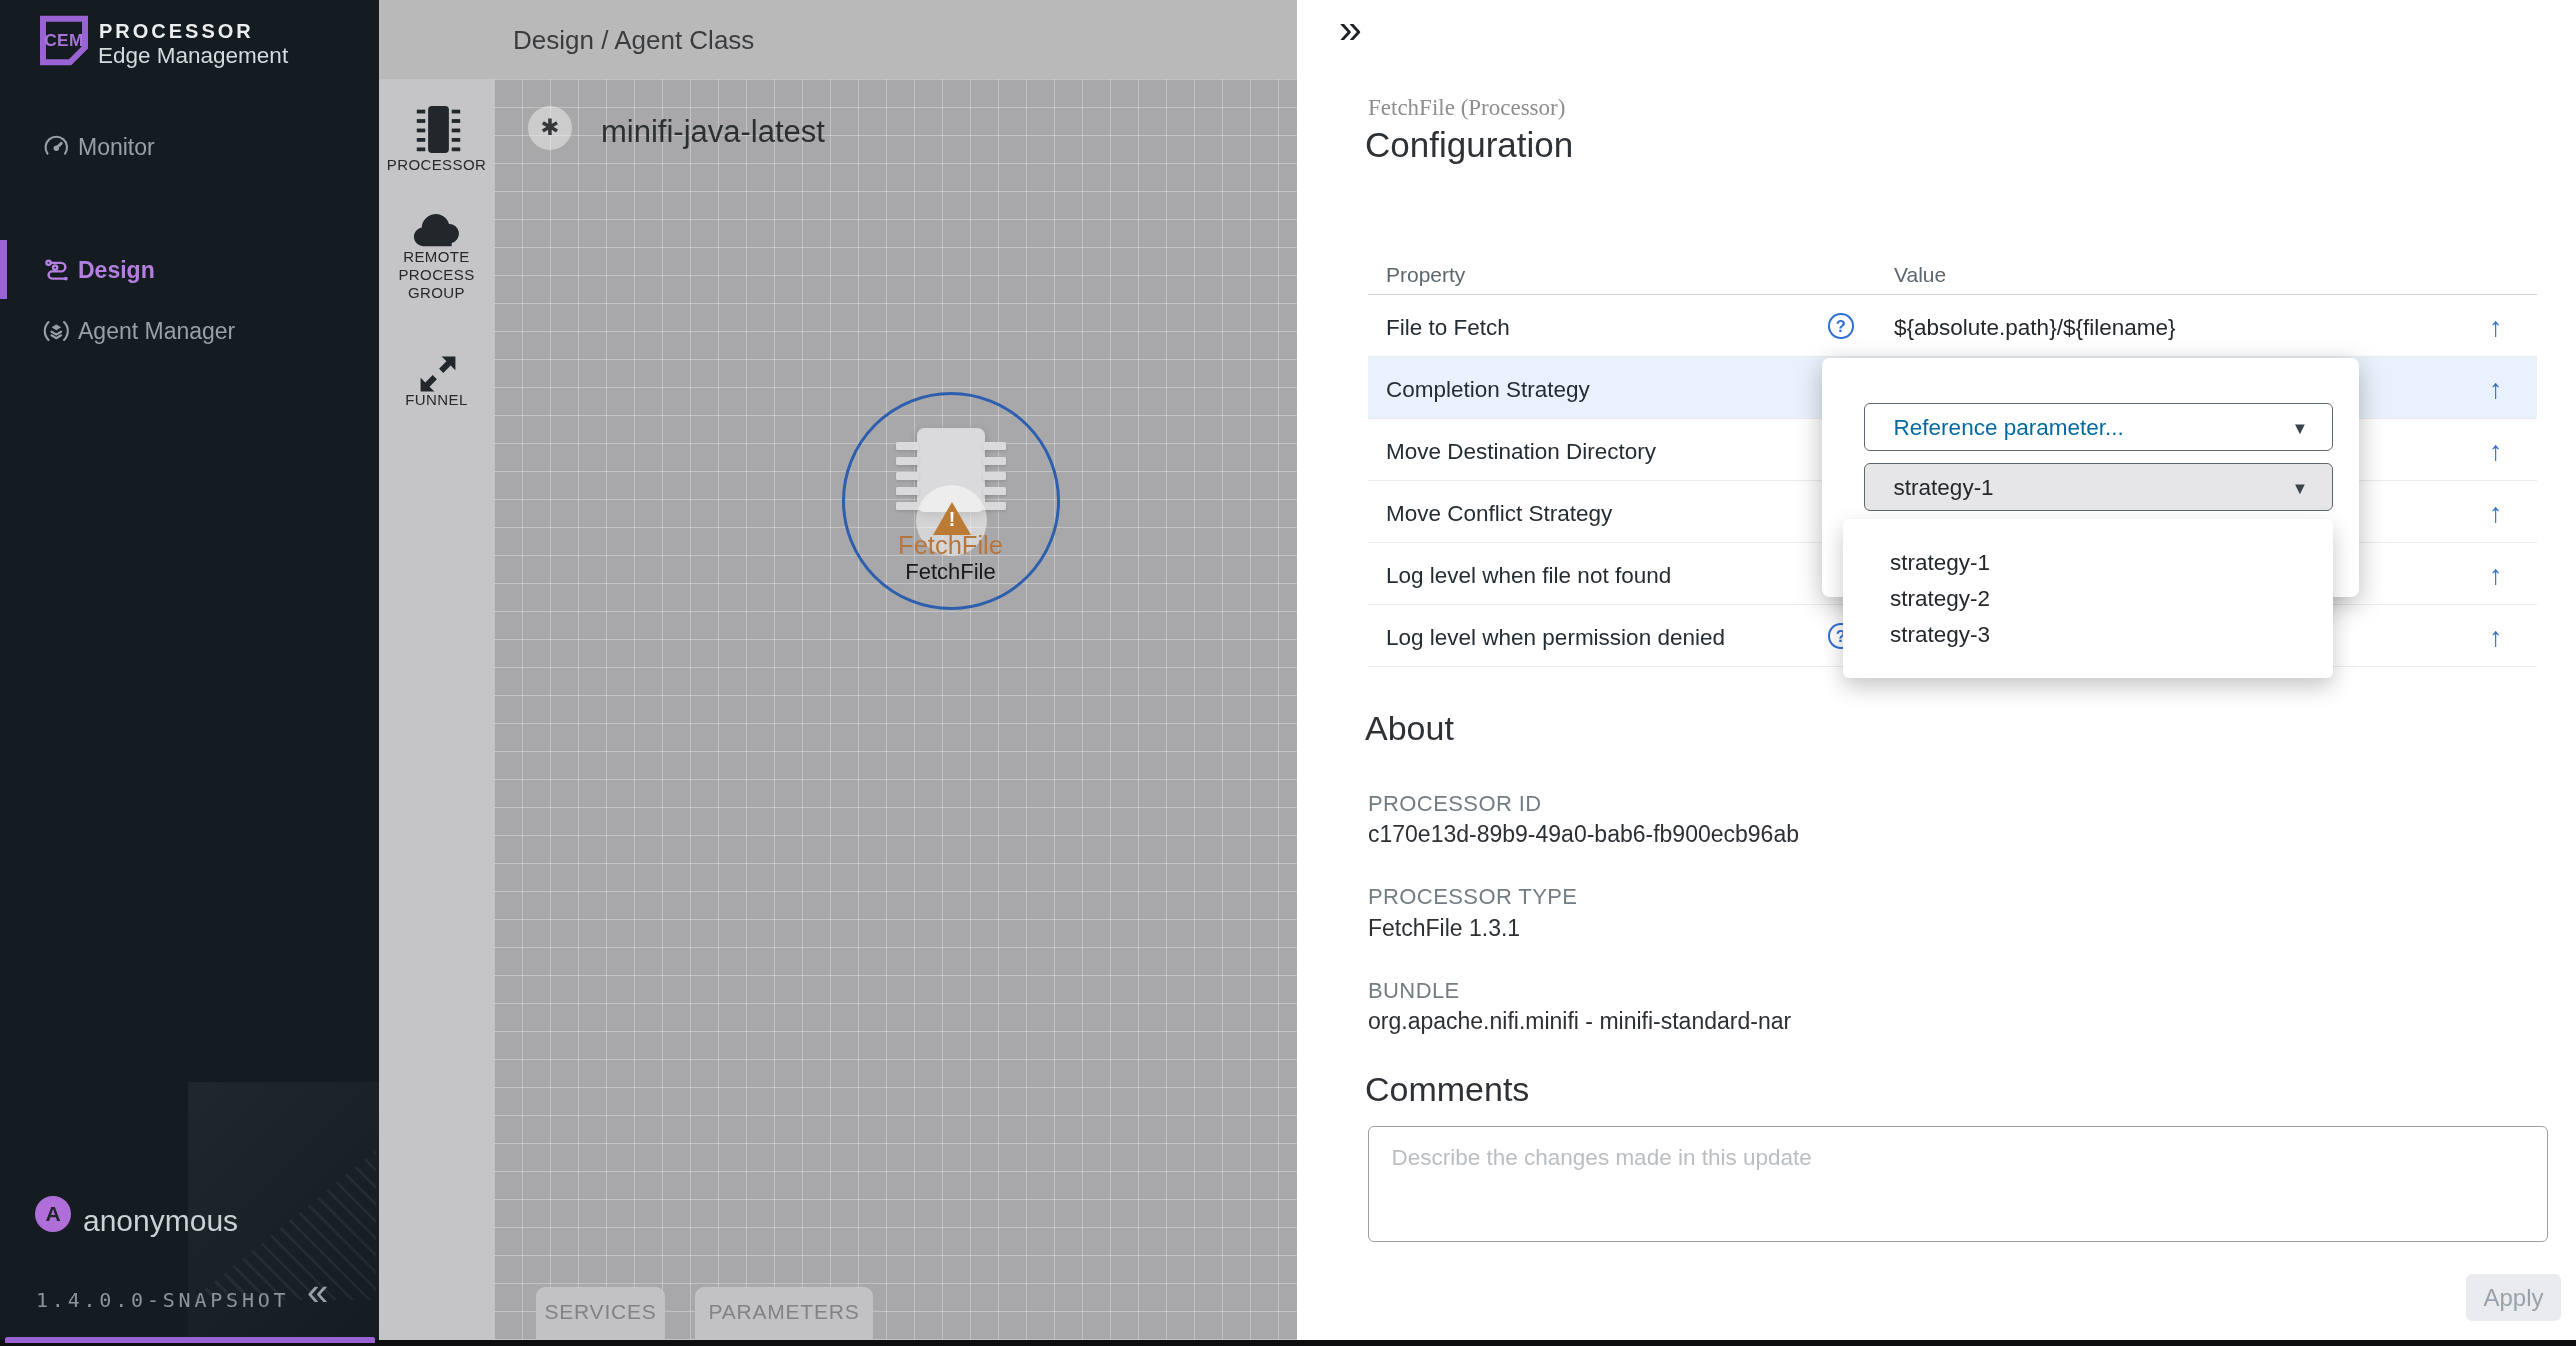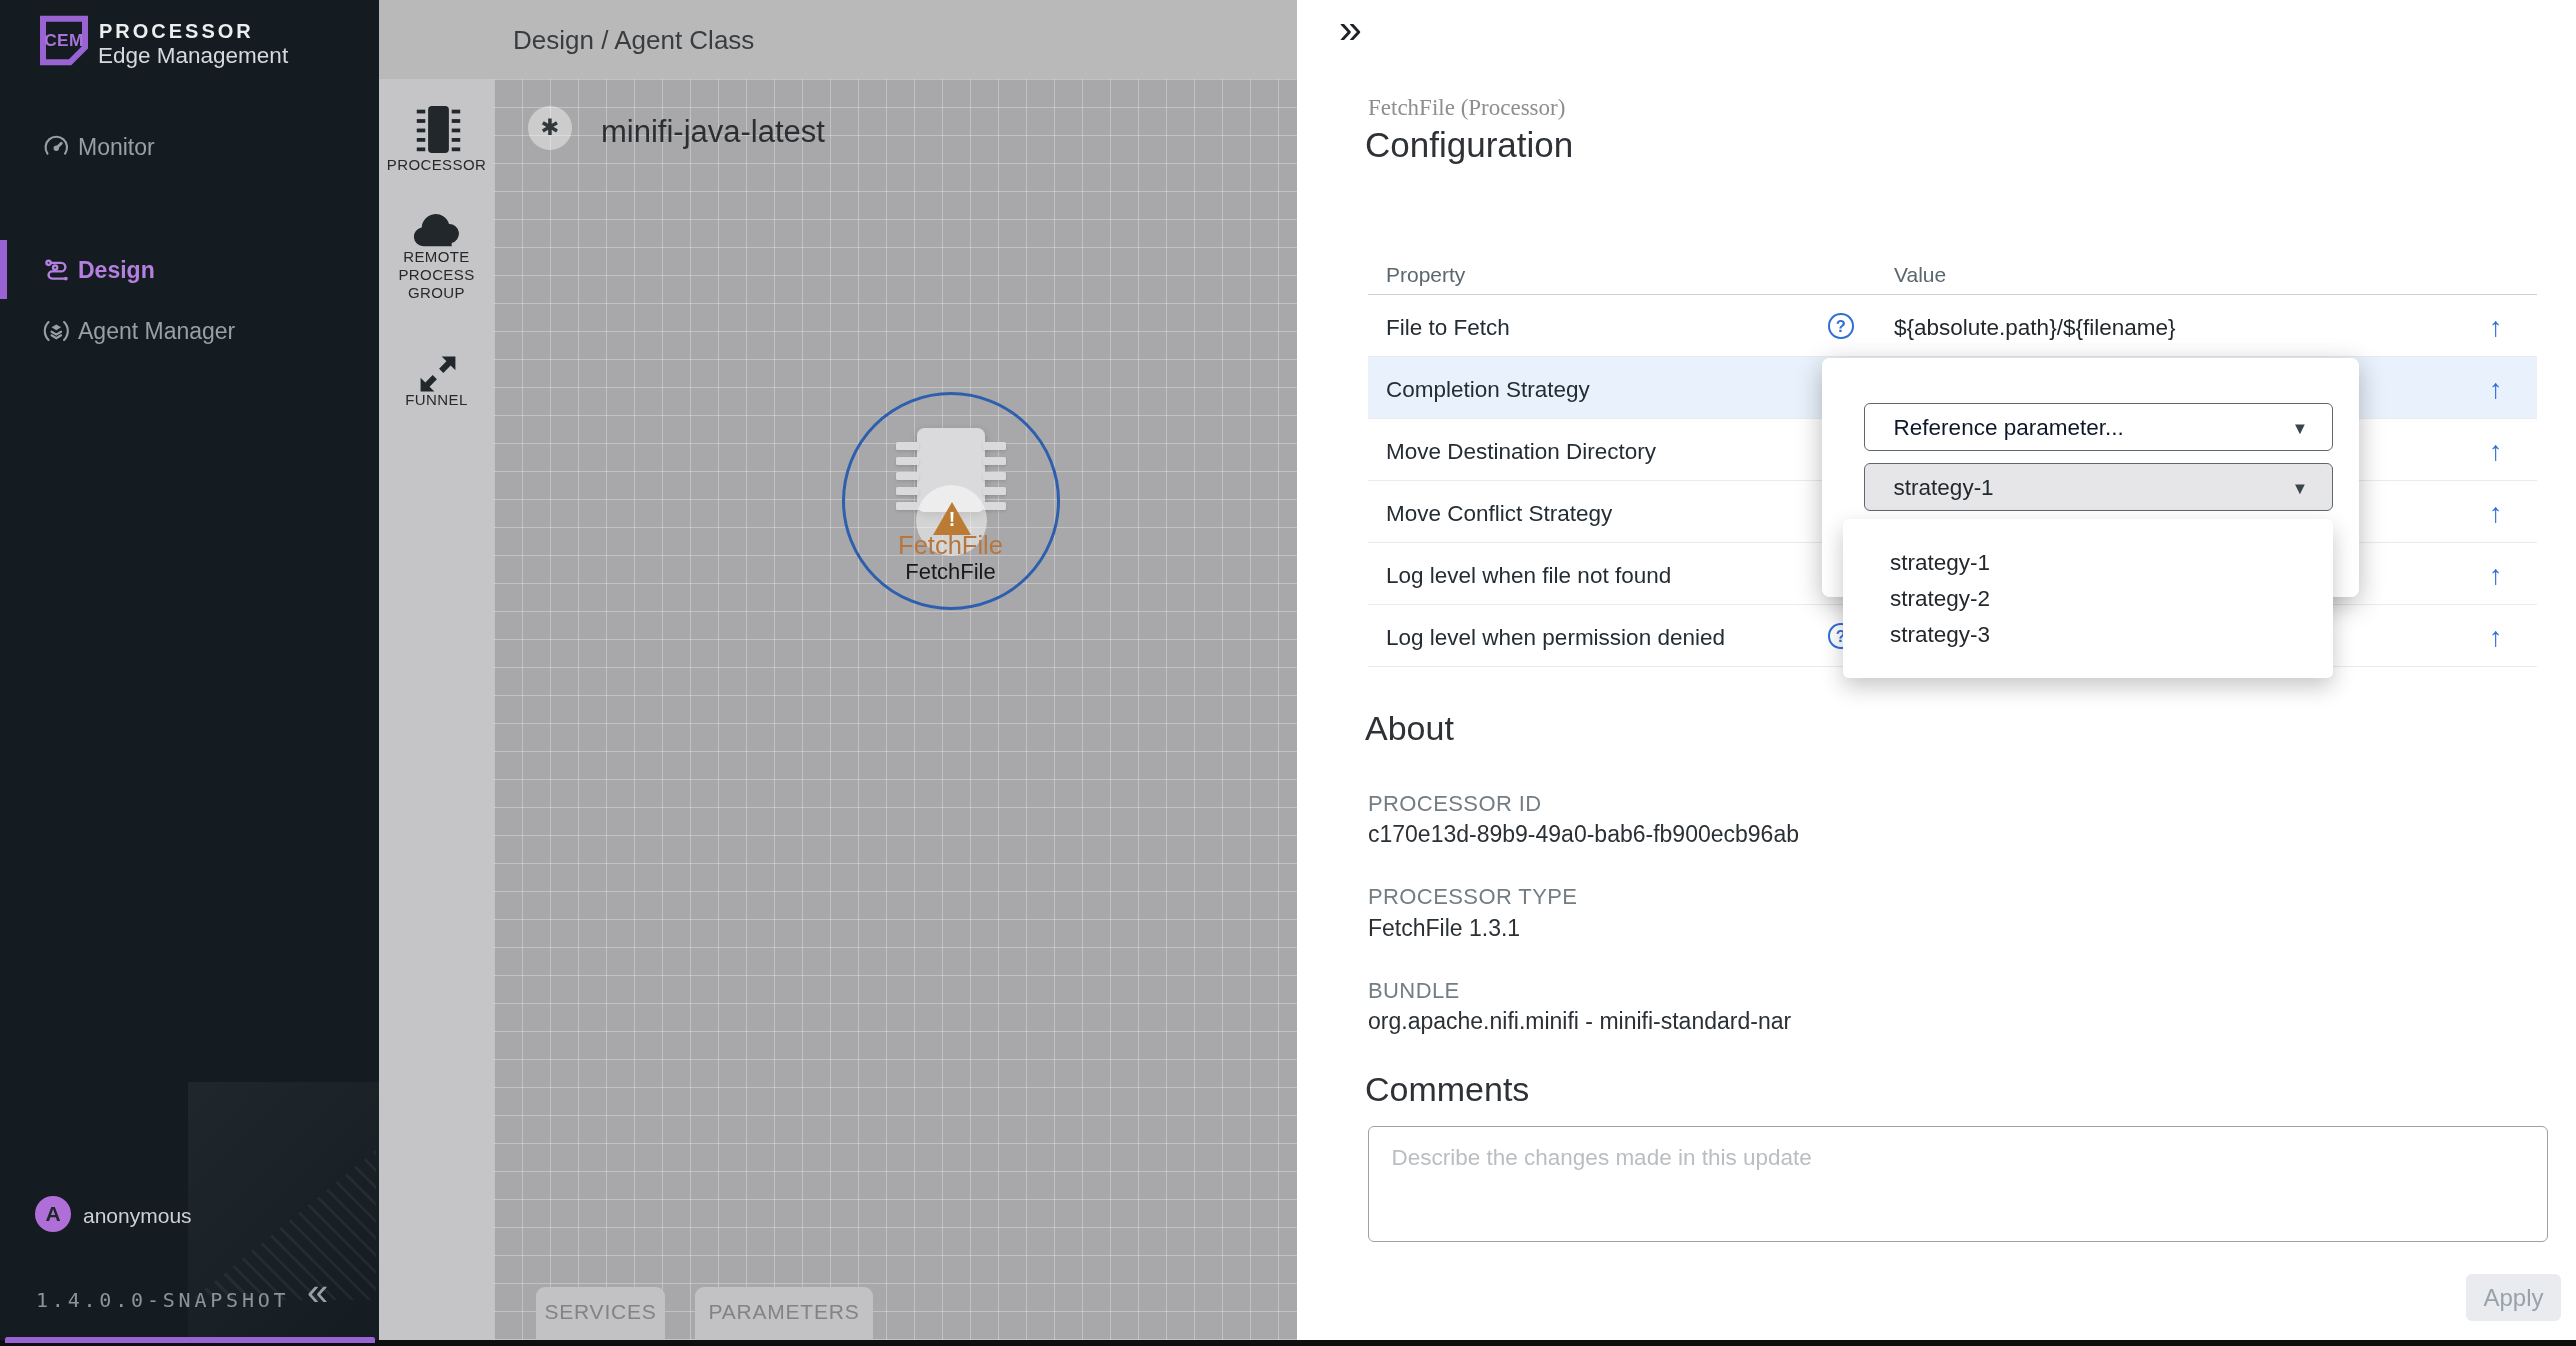--- a/index.html
+++ b/index.html
@@ -22,21 +22,21 @@
   #product-name{left:98px;top:43px;font-size:22.5px;color:#d6dadc;}
   .side-item{left:0;width:379px;height:59px;cursor:pointer;}
   .side-item .icon{position:absolute;left:42px;top:50%;transform:translateY(-50%);
     width:28.6px;height:28.6px;color:#97a0a5;}
   .side-item .lbl{position:absolute;left:78px;top:50%;transform:translateY(-50%);
     font-size:23px;color:#97a0a5;}
   .side-item.active .icon,.side-item.active .lbl{color:#b57fe0;font-weight:bold;}
   #active-bar{left:0;top:240px;width:6.8px;height:59px;background:#9a63d3;}
   #avatar{left:35px;top:1196px;width:36px;height:36px;border-radius:50%;background:#b06fd8;
     text-align:center;line-height:36px;font-size:21px;color:#20262b;font-weight:bold;}
-  #username{left:83px;top:1204px;font-size:21px;color:#ccd1d4;}
+  #username{left:83px;top:1204px;font-size:30px;color:#ccd1d4;}
   #version{left:36px;top:1288px;font-size:20px;color:#8d959a;letter-spacing:3.8px;
     font-family:"DejaVu Sans Mono",monospace;}
   #collapse-sidebar{left:307px;top:1271px;font-size:38px;color:#9aa1a6;cursor:pointer;}
   #sidebar-accent{left:4.5px;top:1337px;width:370px;height:8.3px;background:#9a63d3;border-radius:2.3px;z-index:7;}
 
   
   #topbar{left:379px;top:0;width:918px;height:79px;background:#b9b9ba;}
   #page-title{left:513px;top:25px;font-size:26px;color:#3a3d3f;}
 
   
@@ -90,21 +90,21 @@
   .p-help{position:absolute;left:460px;top:18px;width:25.5px;height:25.5px;border:2.3px solid #2f6fd6;
     border-radius:50%;color:#2f6fd6;font-size:16.5px;font-weight:bold;text-align:center;line-height:22px;cursor:pointer;}
   .p-value{position:absolute;left:526px;top:19.5px;font-size:22.5px;color:#23282c;}
   .p-arrow{position:absolute;left:1121px;top:16.5px;font-size:27px;font-weight:bold;color:#2f6fd6;cursor:pointer;}
 
   
   #popup-card{left:1822px;top:358px;width:537px;height:239px;background:#fff;border-radius:7.5px;
     box-shadow:0 7.5px 25.5px rgba(0,0,0,.28);z-index:20;}
   #ref-param{left:1864px;top:403px;width:469px;height:48px;border:1.5px solid #5f676e;border-radius:6px;
     background:#fff;z-index:21;cursor:pointer;}
-  #ref-param .ph{position:absolute;left:28.6px;top:11.3px;font-size:22.5px;color:#0f172a;}
+  #ref-param .ph{position:absolute;left:28.6px;top:11.3px;font-size:22.5px;color:#0369a1;}
   .caret{position:absolute;right:24px;top:15px;font-size:16.5px;color:#3c444b;}
   #strategy-select{left:1864px;top:463px;width:469px;height:48px;border:1.5px solid #5f676e;border-radius:6px;
     background:#e6e6e8;z-index:21;cursor:pointer;}
   #strategy-select .val{position:absolute;left:28.6px;top:11.3px;font-size:22.5px;color:#23282c;}
   #option-list{left:1843px;top:519px;width:490px;height:159px;background:#fff;border-radius:6px;
     box-shadow:0 9px 22.5px rgba(0,0,0,.22);z-index:22;padding-top:25.5px;}
   .opt{height:36px;padding-left:47px;font-size:22.5px;color:#23282c;line-height:36px;cursor:pointer;}
 
   
   .sec-heading{font-size:34px;font-weight:500;color:#2e3236;}

